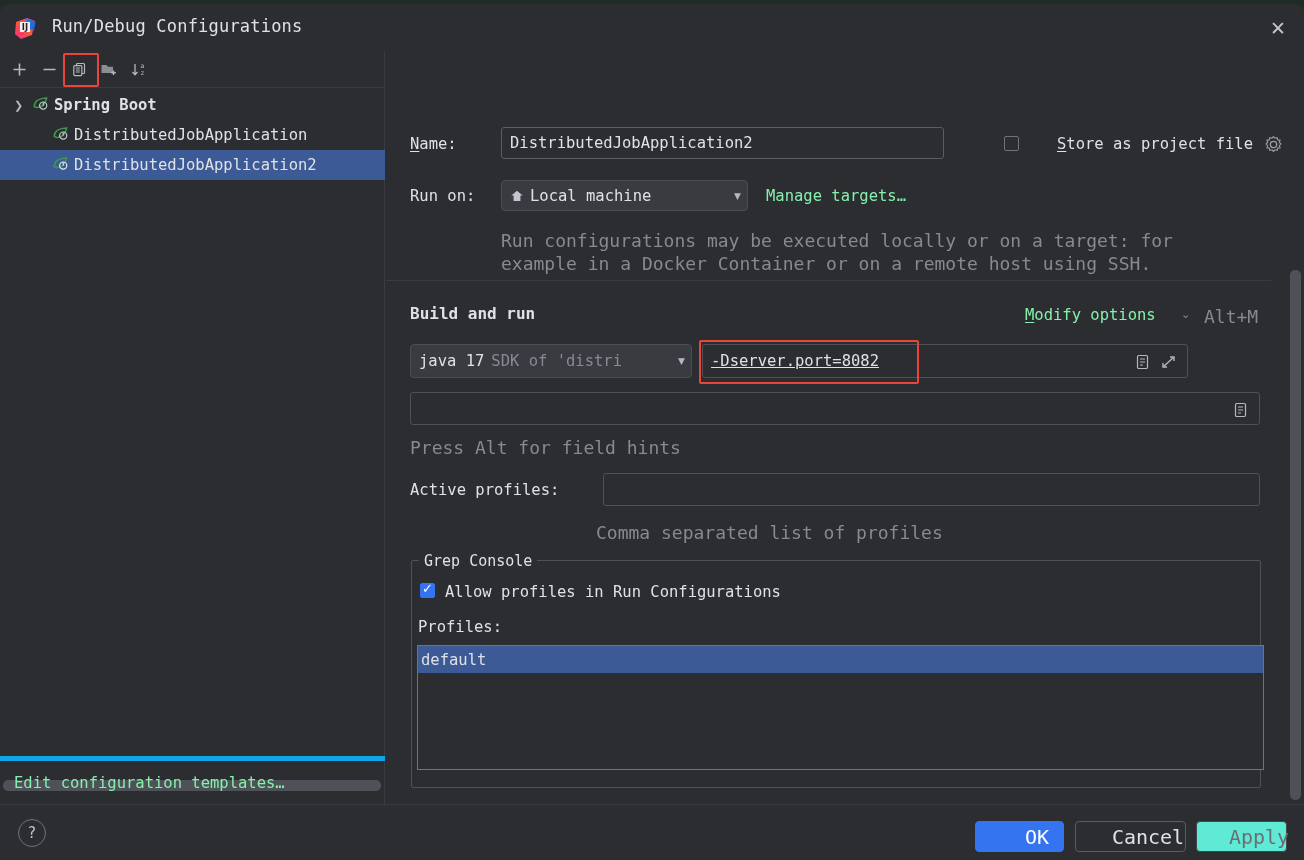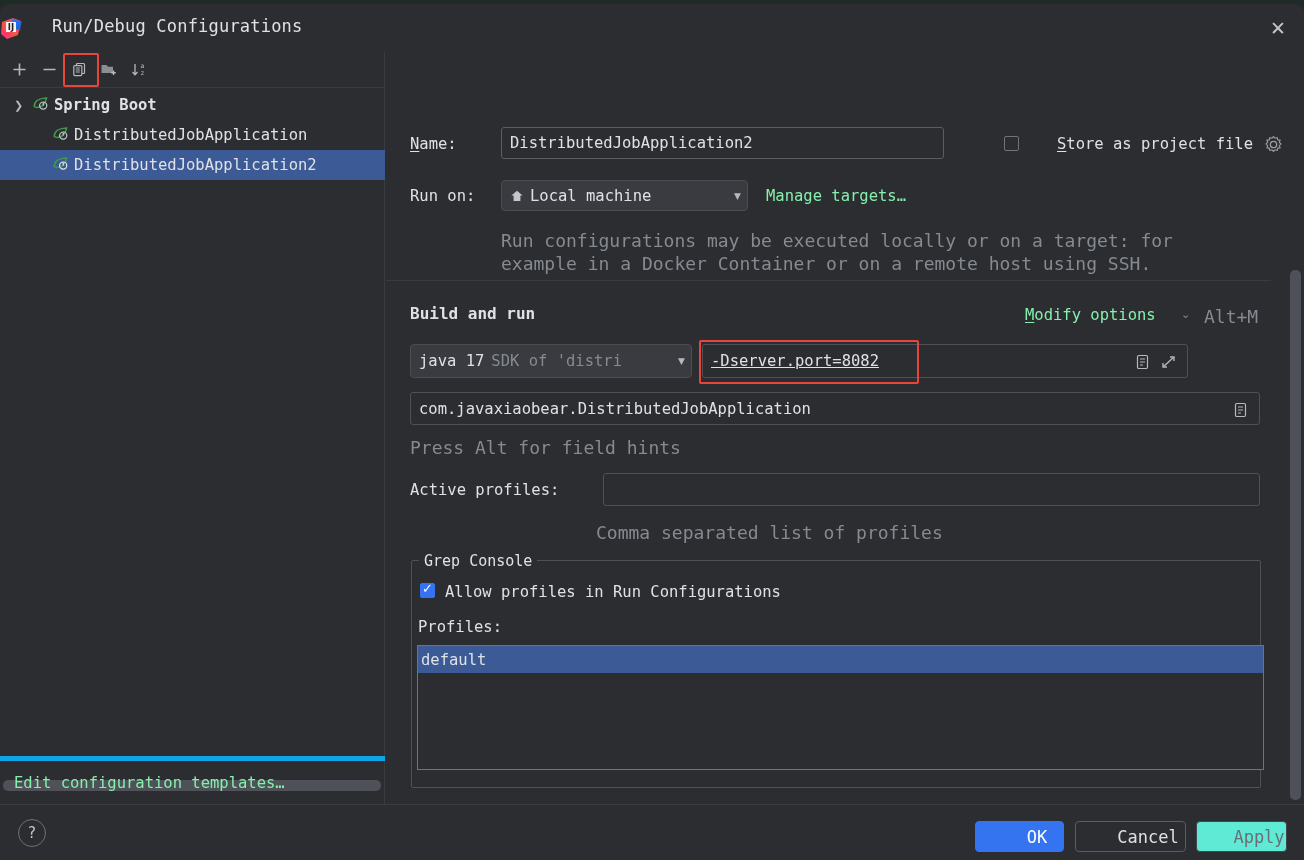--- a/index.html
+++ b/index.html
@@ -20,21 +20,21 @@
     overflow: hidden;
   }
 
   
   .titlebar {
     position: absolute; left: 0; top: 0; width: 1304px; height: 48px;
     background: #2b2d30;
     display: flex; align-items: center;
   }
   .ij-logo {
-    position: absolute; left: 0; top: 13px;
+    position: absolute; left: 14px; top: 13px;
     width: 23px; height: 23px;
   }
   .title-text {
     position: absolute; left: 52px; top: 12px;
     font-size: 17px; color: #dfe1e5;
     letter-spacing: 0.2px;
     white-space: nowrap;
   }
   .close-btn {
     position: absolute; right: 0px; top: 0px;
@@ -196,21 +196,21 @@
   }
   .help-btn {
     position: absolute; left: 18px; top: 14px;
     width: 28px; height: 28px; border-radius: 50%;
     border: 1px solid #6f737a; color: #c3c5c9;
     display: flex; align-items: center; justify-content: center;
     font-size: 15px; font-family: "DejaVu Sans", sans-serif;
   }
   .btn {
     position: absolute; top: 16px; height: 31px;
-    border-radius: 4px; font-size: 17px;
+    border-radius: 4px; font-size: 20px;
     display: flex; align-items: center; justify-content: center;
     font-family: "DejaVu Sans Mono", "Liberation Mono", monospace;
     padding-left: 35px;
   }
   .btn-primary { background: #3574f0; color: #ffffff; border: 1px solid #3574f0; }
   .btn-default { background: #2b2d30; color: #dfe1e5; border: 1px solid #5a5d63; }
   .btn-disabled { background: #5eead4; color: #6a6e76; border: 1px solid #43464b; }
 </style>
 </head>
 <body>
@@ -379,21 +379,20 @@
         <svg width="17" height="18" viewBox="0 0 17 18">
           <path d="M10 4 H14 V8" stroke="#b4b8bf" stroke-width="1.4" fill="none"></path>
           <path d="M7 14 H3 V10" stroke="#b4b8bf" stroke-width="1.4" fill="none"></path>
           <path d="M13.4 4.6 L3.6 13.4" stroke="#b4b8bf" stroke-width="1.4"></path>
         </svg>
       </span>
     </div>
     <div class="redbox" style="left:313px; top:288px; width:220px; height:44px;"></div>
 
     <div class="field" style="position:absolute; left:24px; top:340px; width:850px; height:33px; border-color:#4e5157;">
-      <span>com.javaxiaobear.DistributedJobApplication</span>
       <span class="icon-btn" style="position:absolute; right:8px; top:6px;">
         <svg width="17" height="18" viewBox="0 0 17 18">
           <rect x="3.5" y="2.5" width="10" height="13" rx="1.2" fill="none" stroke="#b4b8bf" stroke-width="1.2"></rect>
           <path d="M6 6 H11 M6 9 H11 M6 12 H9" stroke="#b4b8bf" stroke-width="1.2"></path>
         </svg>
       </span>
     </div>
 
     <span class="lbl-dim" style="position:absolute; left:24px; top:385px;">Press Alt for field hints</span>
 

